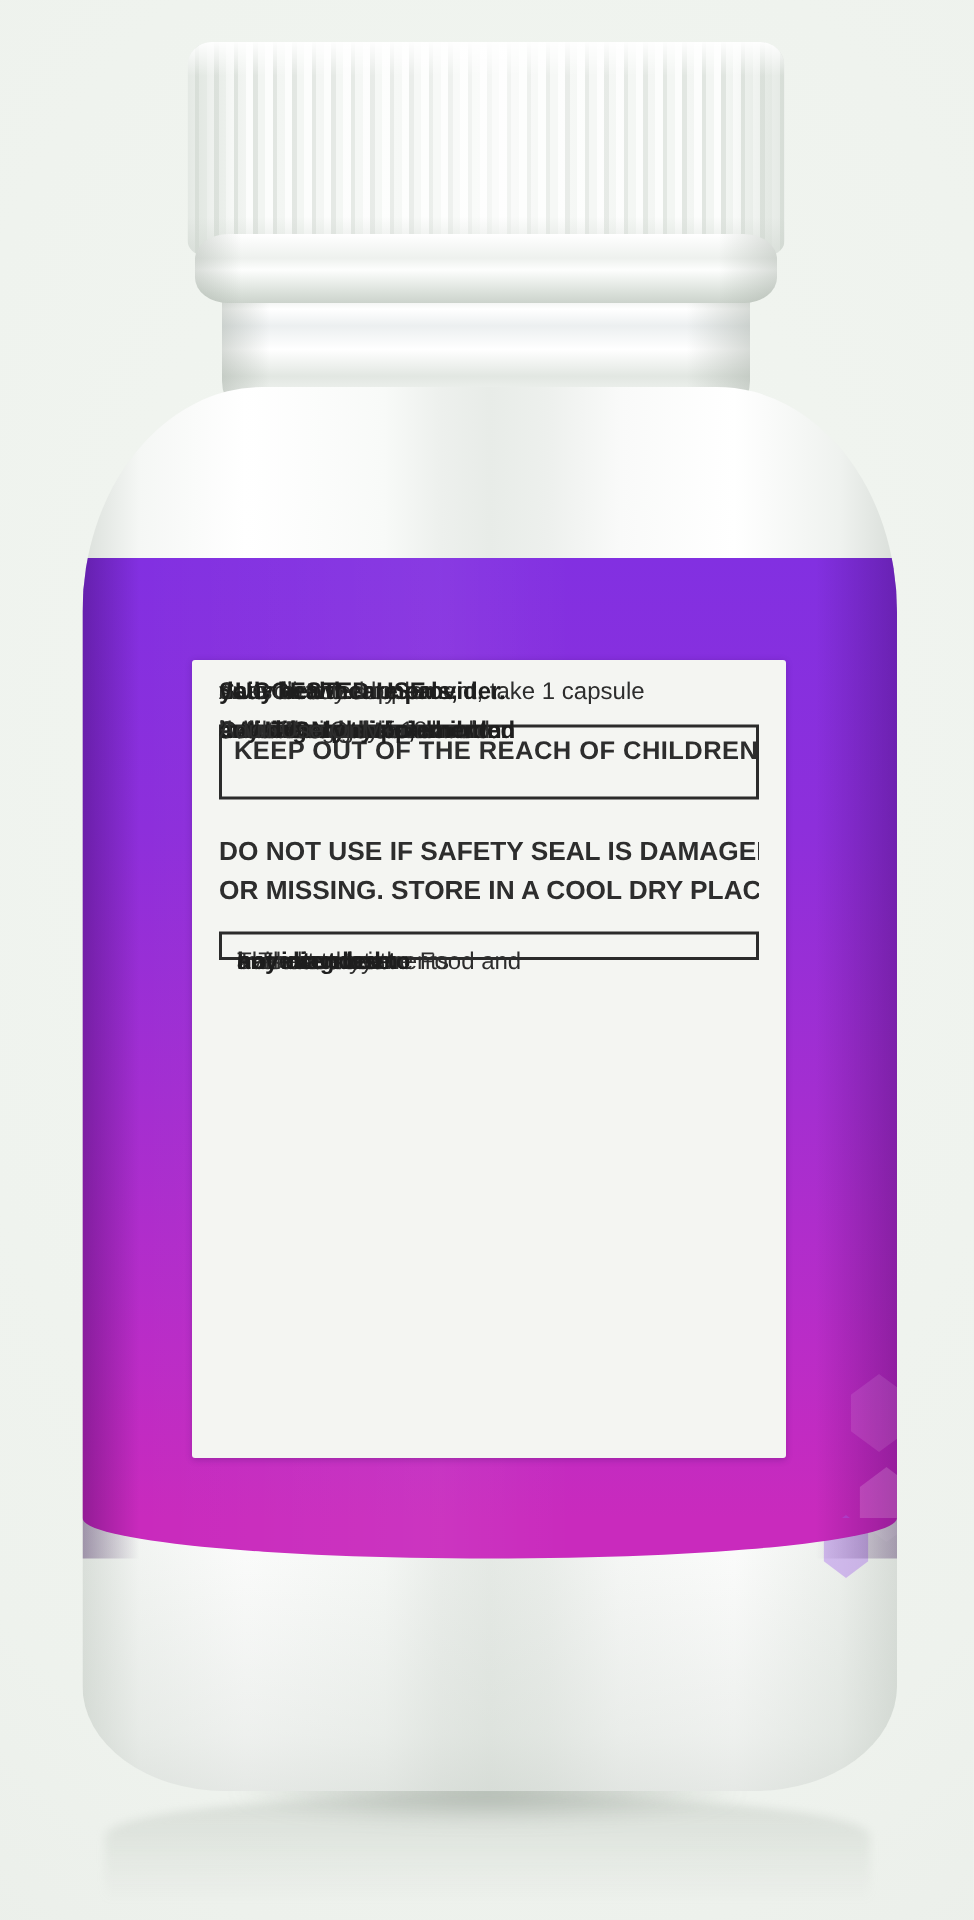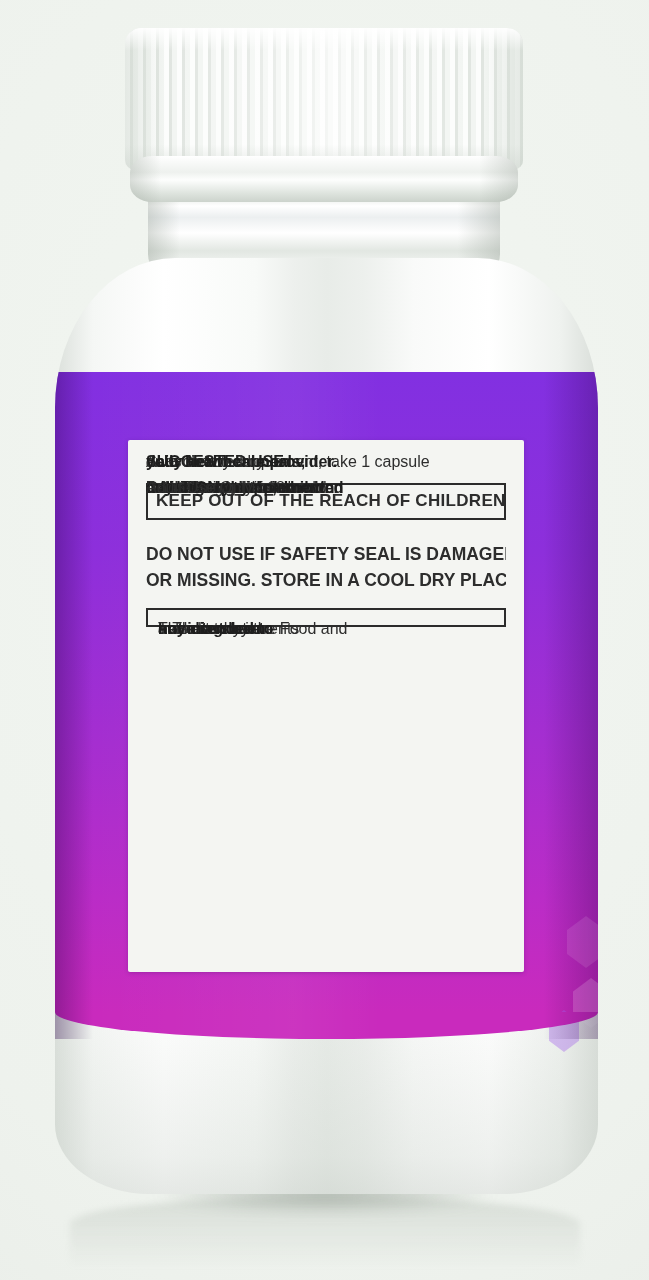--- a/index.html
+++ b/index.html
@@ -58,21 +58,21 @@
   .hex3{left:494px;top:638px;width:30px;height:42px;background:rgba(160,95,235,.38);}
 
   
   .panel{left:128px;top:440px;width:396px;height:532px;border-radius:2px;
     background:#f4f5f2;box-shadow:0 1px 4px rgba(70,15,110,.30);
     padding:10px 18px;color:#2d2d2d;}
   .panel p,.panel div{position:static;}
   .para{margin:0;font-size:16px;line-height:24.5px;text-align:justify;}
   .para b,.panel b{color:#1e1e1e;}
   .para.caution{margin-top:26px;}
-  .keep-out-box{margin-top:33px;border:2px solid #2b2b2b;padding:4px 8px 5px 8px;
+  .keep-out-box{margin-top:33px;border:2px solid #2b2b2b;padding:4px 8px 18px 8px;
     font-weight:bold;font-size:17px;line-height:24px;letter-spacing:.3px;
     text-align:justify;text-align-last:justify;white-space:nowrap;overflow:hidden;}
   .seal-warning{margin-top:21px;font-weight:bold;font-size:17.5px;line-height:26px;}
   .seal-warning .line{text-align:justify;text-align-last:justify;white-space:nowrap;overflow:hidden;}
   .disclaimer-box{margin-top:15px;border:2px solid #2b2b2b;padding:7px 10px 8px 10px;
     font-size:16px;line-height:24.5px;text-align:justify;}
 </style>
 </head>
 <body>
 

